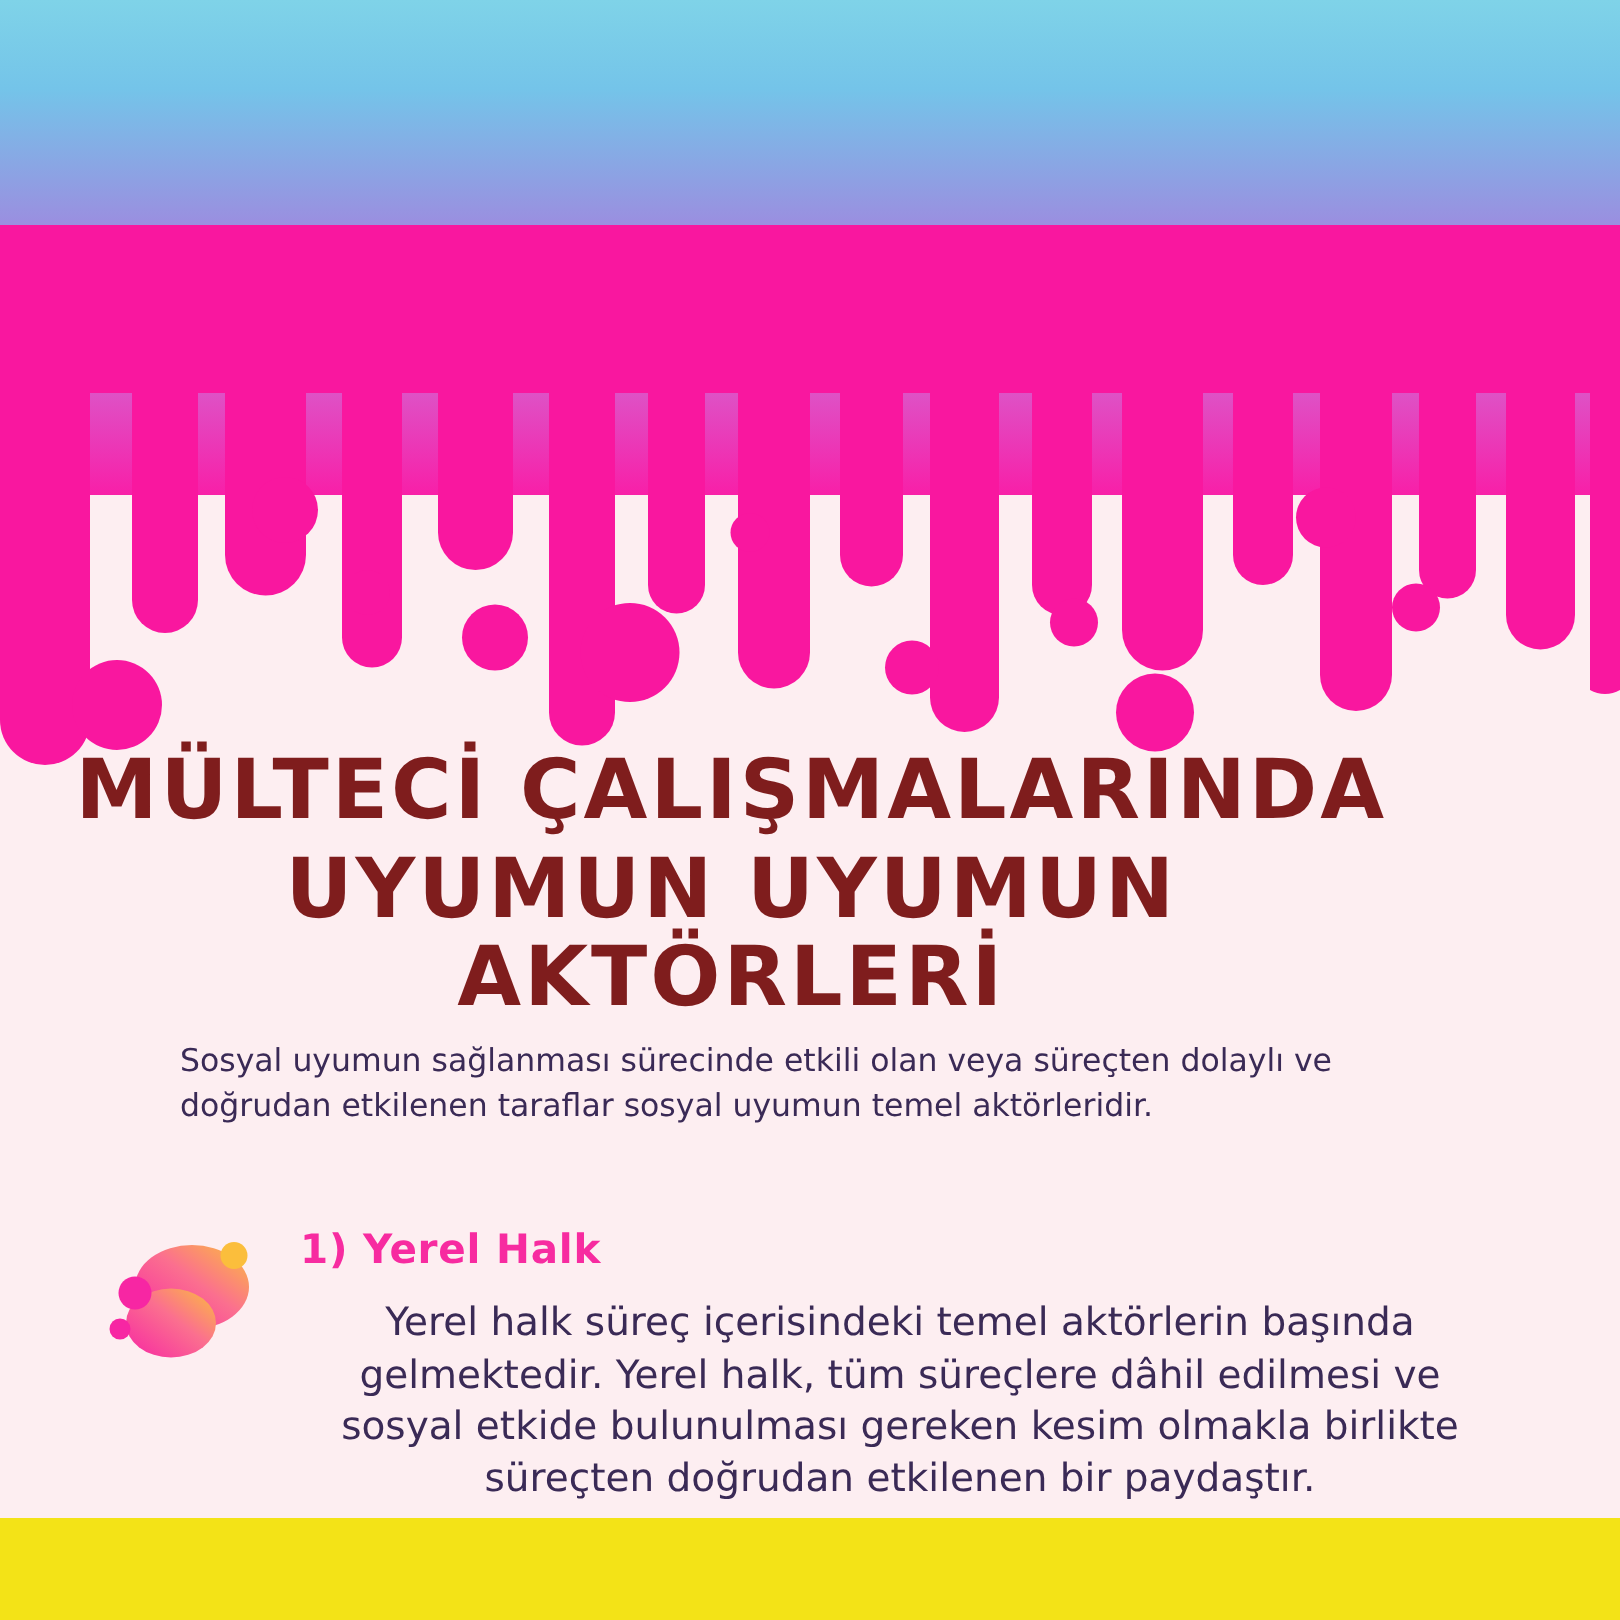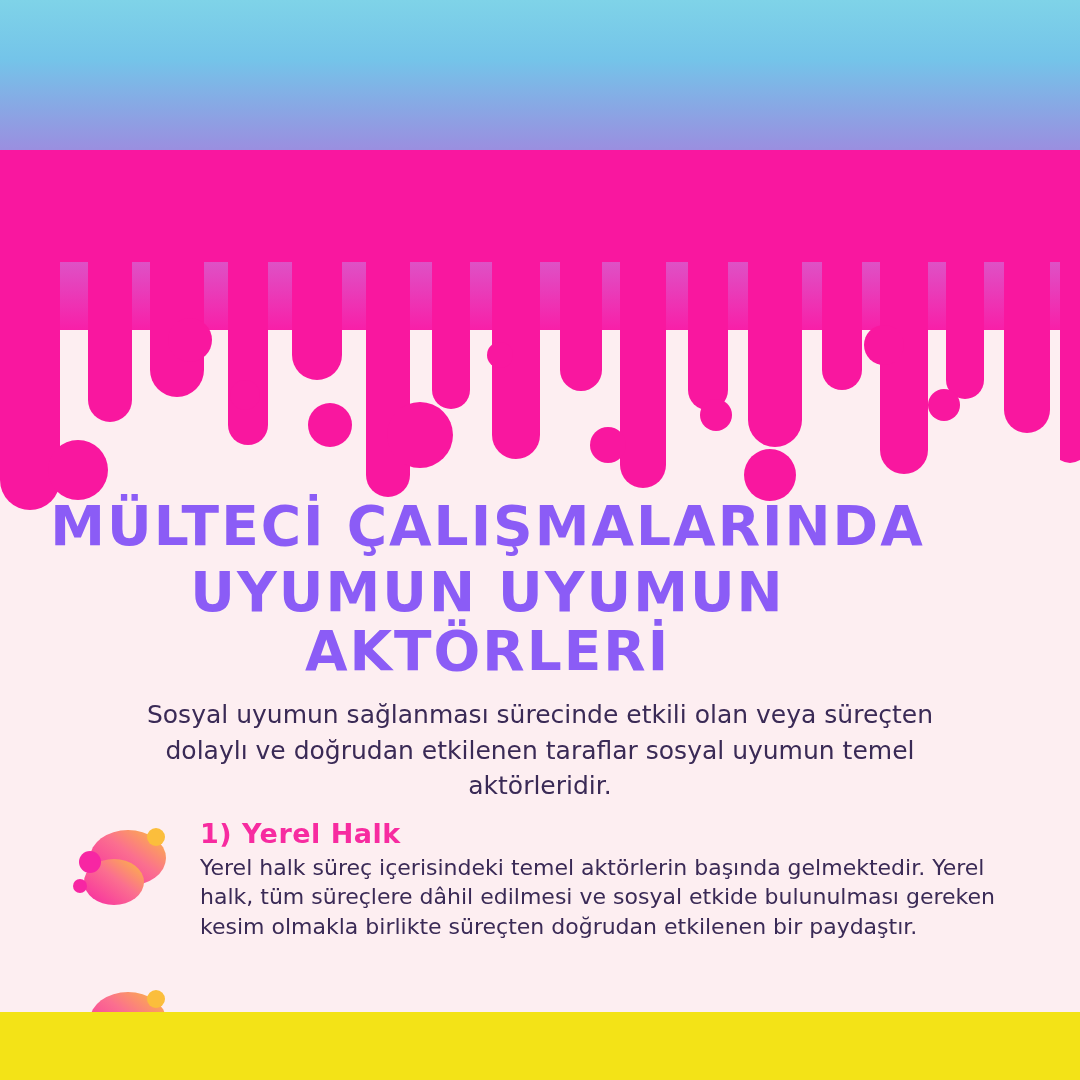--- a/index.html
+++ b/index.html
@@ -39,21 +39,21 @@
   }
   .drip-wrap svg { display:block; }
 
   
   .headline {
     position: absolute;
     left: 0;
     top: 497px;
     width: 975px;
     text-align: center;
-    color: #8b5cf6;
+    color: #7f1d1d;
     font-family: "DejaVu Sans", sans-serif;
     font-weight: 700;
     letter-spacing: 2px;
     line-height: 1.06;
   }
   .headline .l1 {
     display: block;
     font-size: 55px;
   }
   .headline .l2 {
@@ -61,23 +61,23 @@
     font-size: 55px;
     margin-top: 8px;
   }
 
   
   .subtitle {
     position: absolute;
     left: 120px;
     top: 672px;
     width: 840px;
-    text-align: center;
+    text-align: left;
     color: #3a2a56;
-    font-size: 25px;
+    font-size: 21px;
     line-height: 1.42;
   }
 
   
   .items {
     position: absolute;
     left: 0;
     top: 818px;
     width: 1080px;
   }
@@ -96,23 +96,24 @@
   }
   .item-title {
     color: #f72ba0;
     font-size: 27px;
     font-weight: 600;
     margin: 0 0 4px 0;
     letter-spacing: .5px;
   }
   .item-body {
     color: #3a2a56;
-    font-size: 22px;
+    font-size: 26px;
     line-height: 1.33;
-    margin: 0;
+    margin: 16px;
+    text-align: center;
   }
 
   
   .item-partial {
     margin-top: 18px;
   }
   .item-partial .blob {
     top: 0;
   }
 

